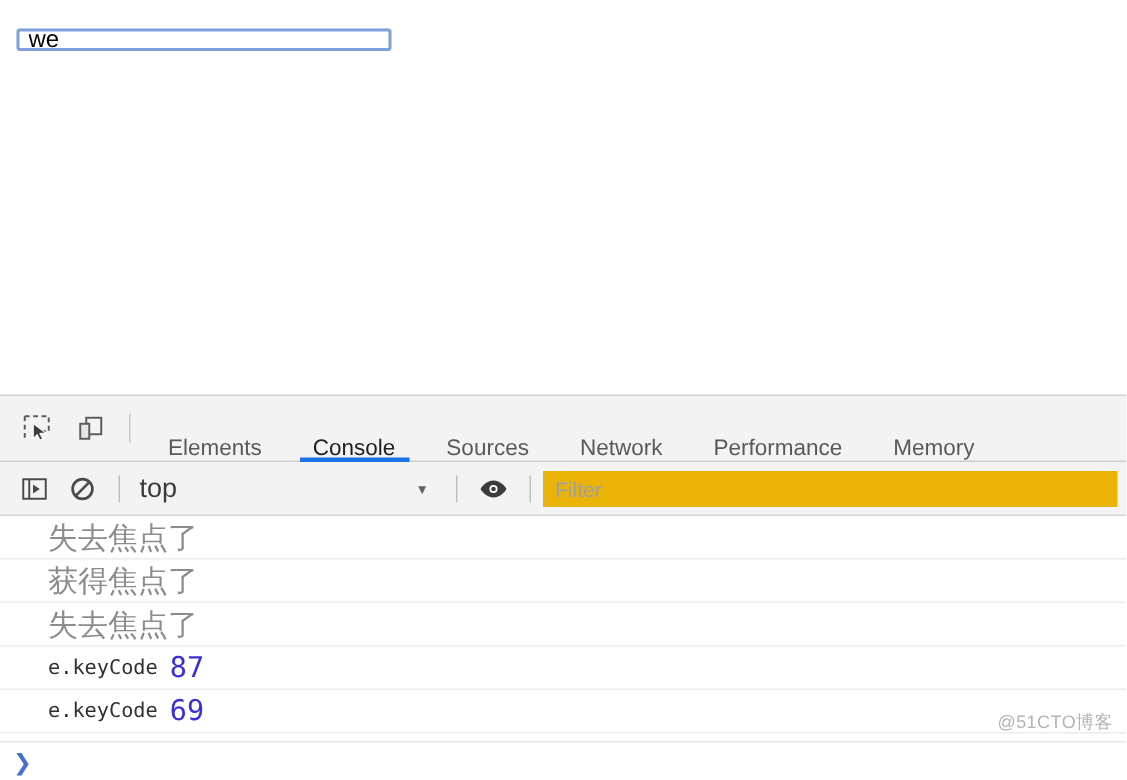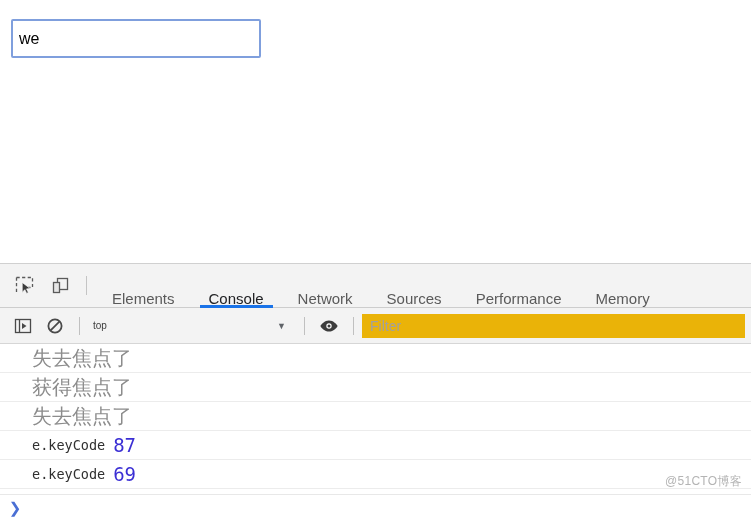--- a/index.html
+++ b/index.html
@@ -22,21 +22,21 @@
     width: 751px;
     height: 263px;
     background: #ffffff;
     box-sizing: border-box;
   }
   #text-input {
     position: absolute;
     left: 11px;
     top: 19px;
     width: 250px;
-    height: 39px;
+    height: 15px;
     box-sizing: border-box;
     border: 2px solid #7f9fdd;
     border-radius: 2px;
     background: #ffffff;
     font-family: "Liberation Sans", sans-serif;
     font-size: 16px;
     color: #000000;
     padding: 2px 6px;
     outline: none;
   }
@@ -131,21 +131,21 @@
     margin: 0 8px;
   }
   .ct-context {
     display: flex;
     align-items: center;
     width: 208px;
     height: 26px;
     cursor: pointer;
   }
   .ct-context-label {
-    font-size: 10px;
+    font-size: 18px;
     color: #3c3c3c;
     flex: 1;
     padding-left: 5px;
   }
   .ct-caret {
     font-size: 9px;
     color: #5f6368;
     padding-right: 10px;
   }
   .ct-filter {
@@ -260,24 +260,24 @@
     <div class="dt-sep"></div>
 
     <div class="dt-tabs">
       <div class="dt-tab">
         <span>Elements</span>
       </div>
       <div class="dt-tab active">
         <span>Console</span>
       </div>
       <div class="dt-tab">
+        <span>Sources</span>
+      </div>
+      <div class="dt-tab">
         <span>Network</span>
-      </div>
-      <div class="dt-tab">
-        <span>Sources</span>
       </div>
       <div class="dt-tab">
         <span>Performance</span>
       </div>
       <div class="dt-tab">
         <span>Memory</span>
       </div>
     </div>
   </div>
 

